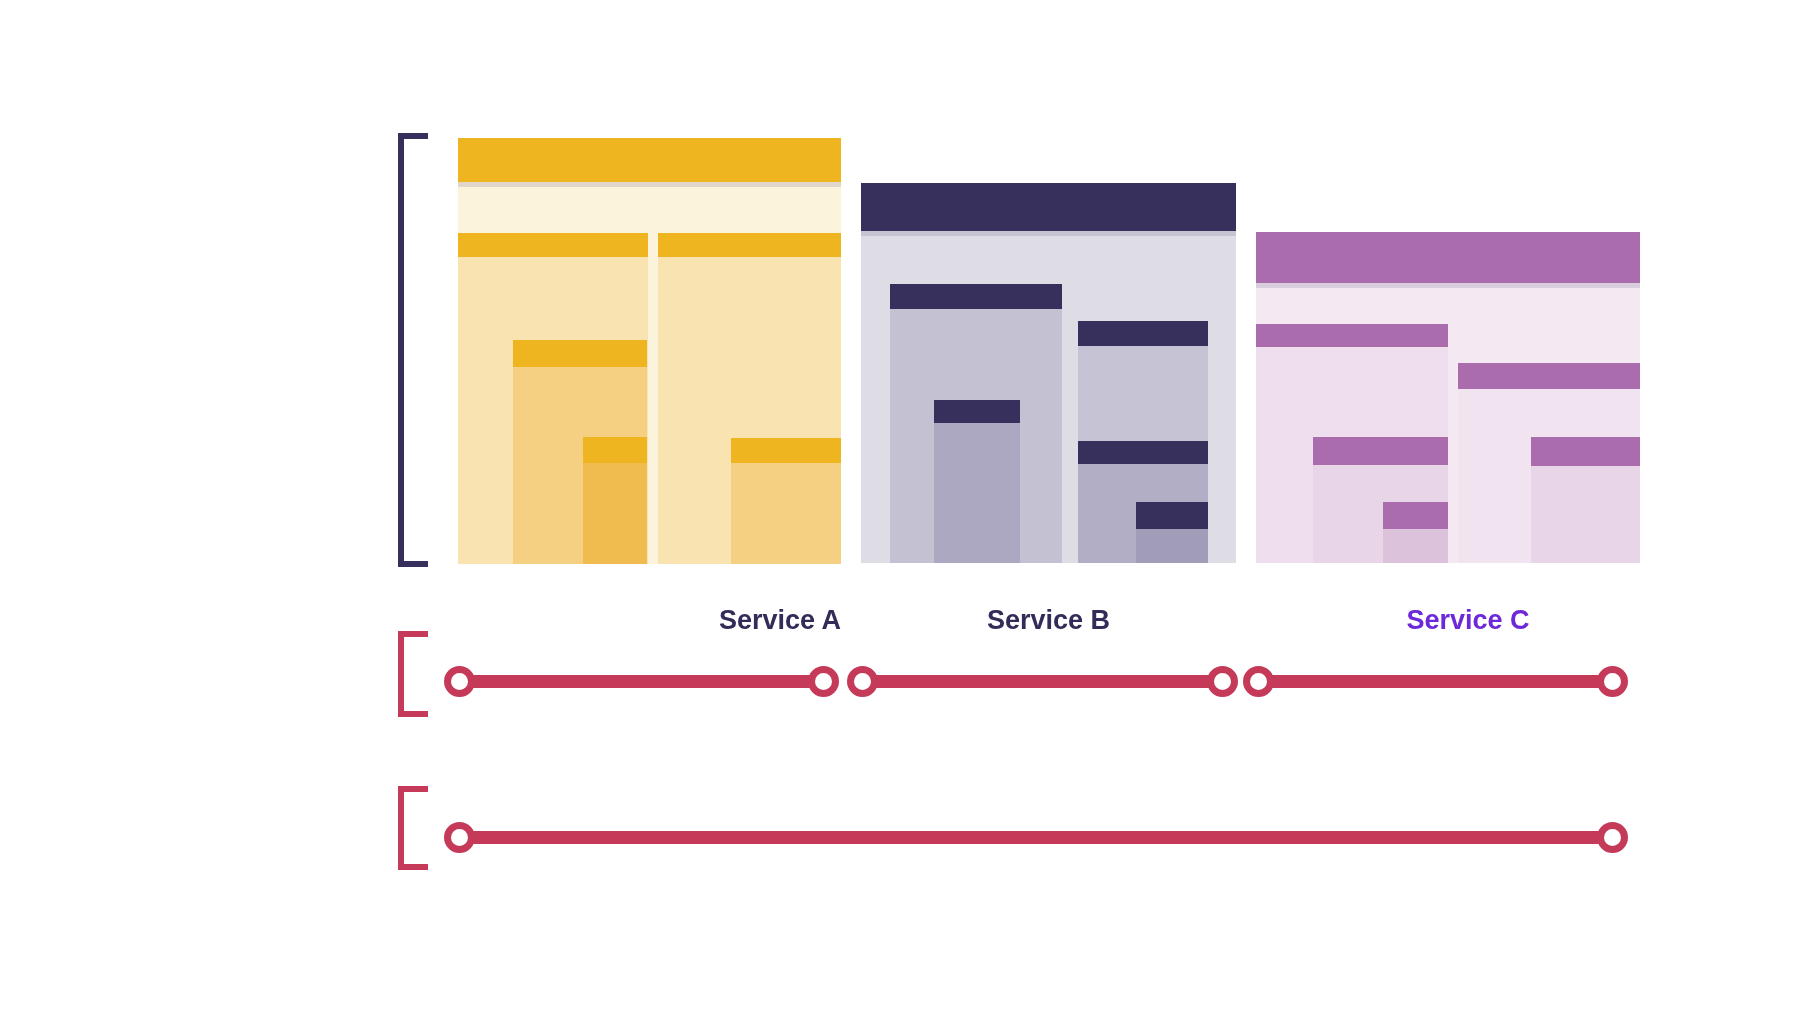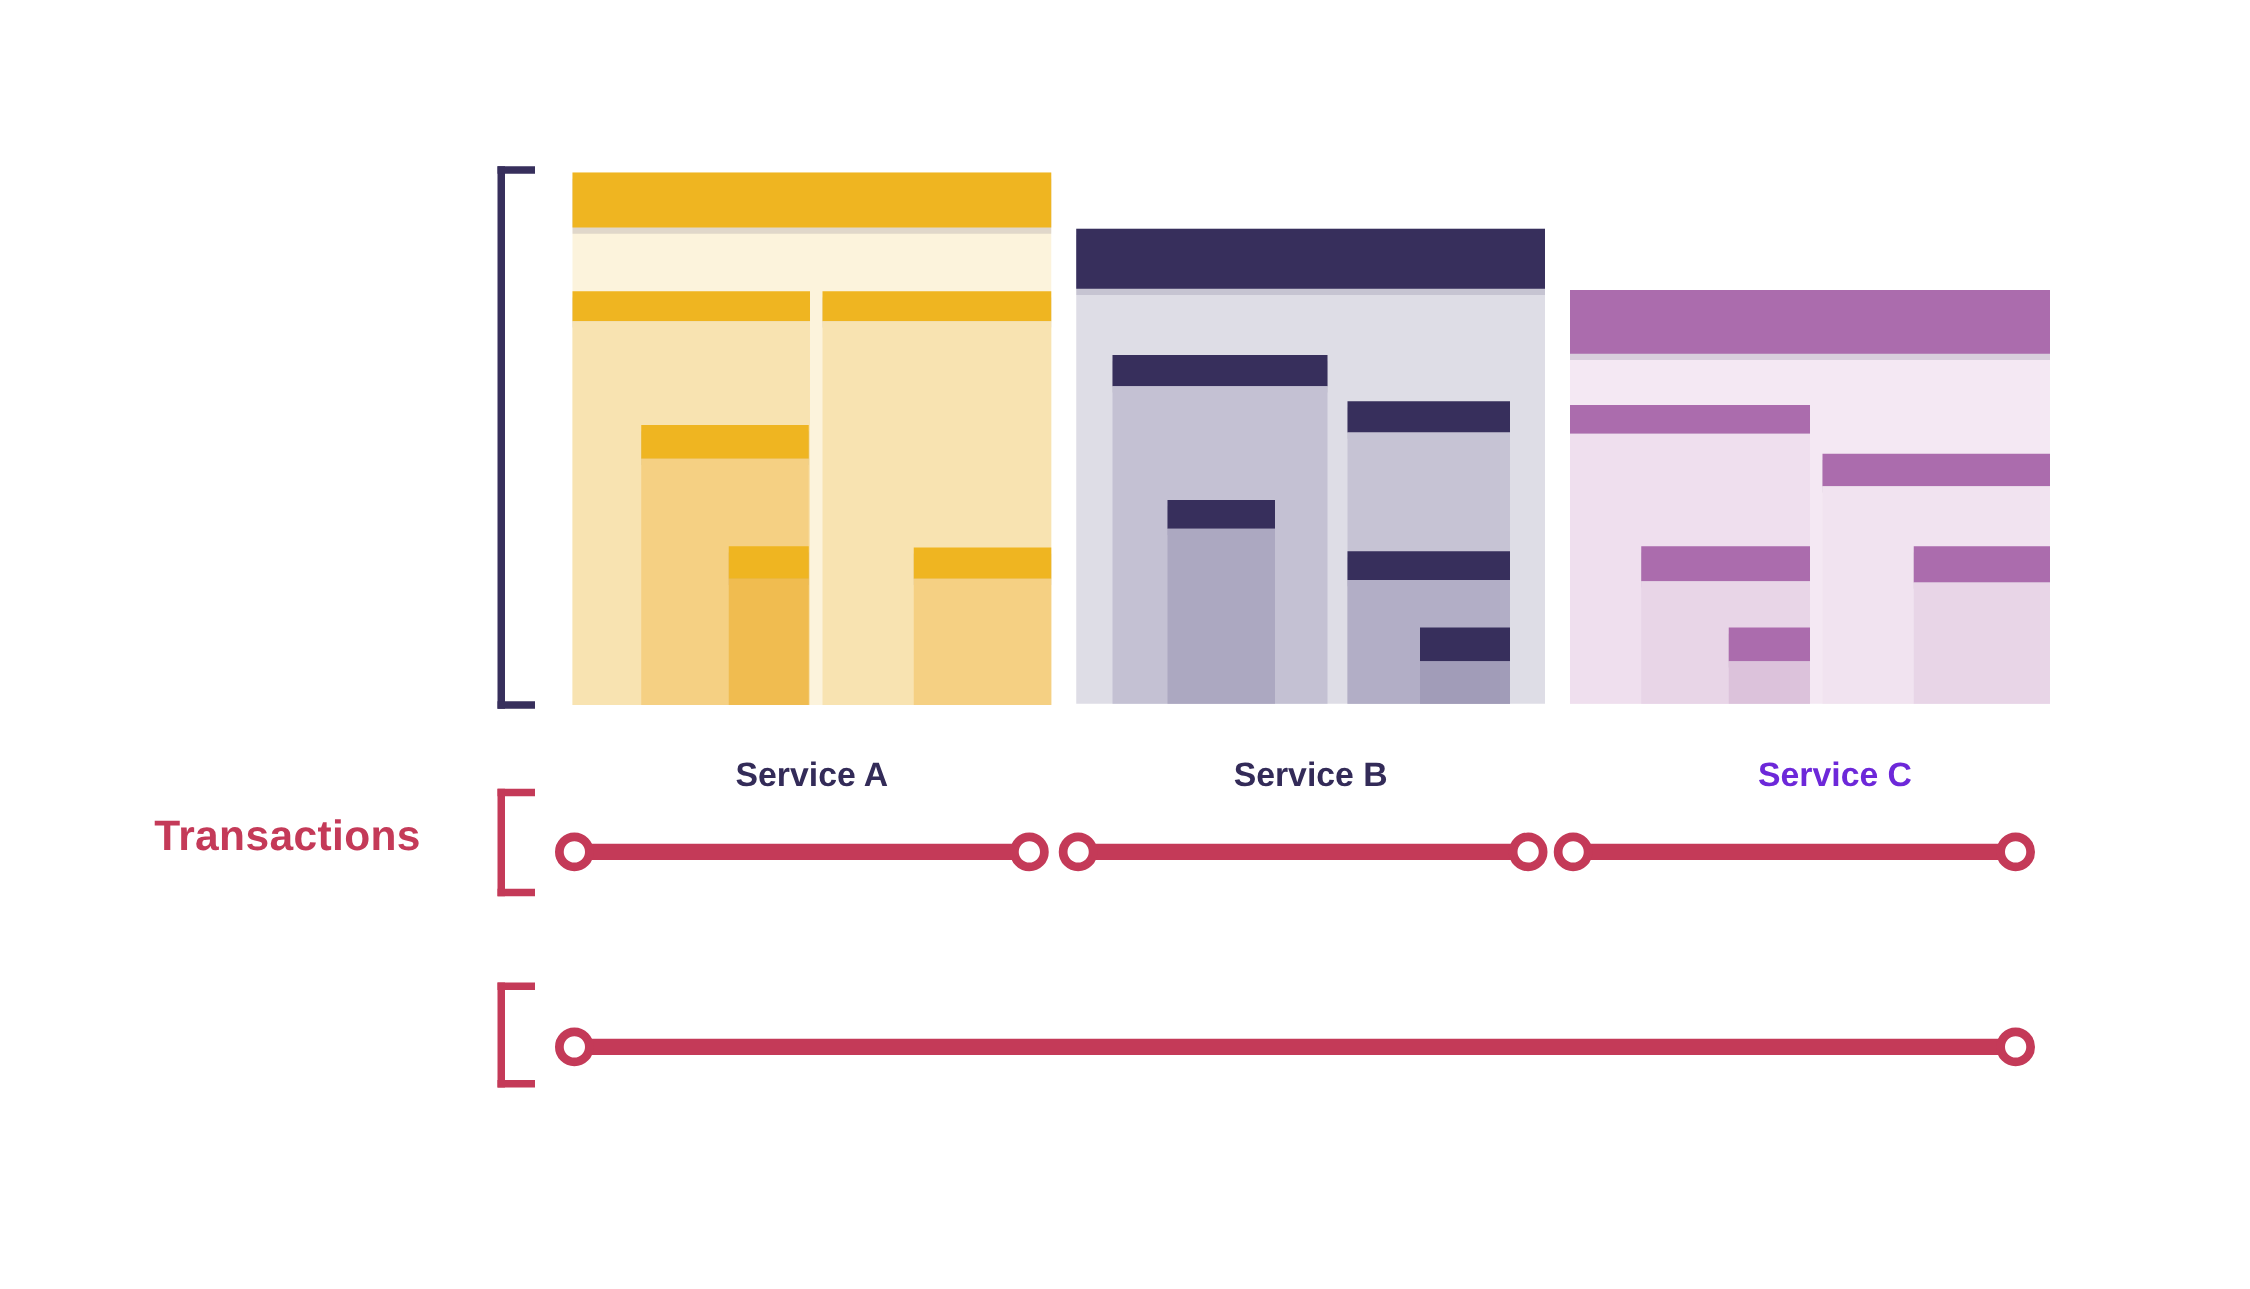--- a/index.html
+++ b/index.html
@@ -35,21 +35,20 @@
   .tl-line{position:absolute;}
   .tl-circle{
     position:absolute;width:31px;height:31px;border-radius:50%;
     background:#ffffff;box-sizing:border-box;
   }
 </style>
 </head>
 <body>
 
 <div class="stage">
-  <div class="big-label" style="left: 90px; top: 650px; width: 280px; color: rgb(196, 58, 88);">Transactions</div>
   <div id="canvas">
       <div class="svc" style="left: 458px; top: 138px; width: 383px; height: 426px; background: rgb(252, 243, 220);">
         <div class="bar" style="height: 44px; background: rgb(239, 181, 33);"></div>
         <div class="span-block" style="left: 0px; top: 95px; width: 190px; height: 331px;">
           <div class="bar" style="height: 24px; background: rgb(239, 181, 33);"></div>
           <div class="body" style="top: 24px; background: rgb(248, 227, 177);"></div>
         </div>
         <div class="span-block" style="left: 55px; top: 202px; width: 134px; height: 224px;">
           <div class="bar" style="height: 27px; background: rgb(239, 181, 33);"></div>
           <div class="body" style="top: 27px; background: rgb(245, 208, 131);"></div>
@@ -60,21 +59,21 @@
         </div>
         <div class="span-block" style="left: 200px; top: 95px; width: 183px; height: 331px;">
           <div class="bar" style="height: 24px; background: rgb(239, 181, 33);"></div>
           <div class="body" style="top: 24px; background: rgb(248, 227, 177);"></div>
         </div>
         <div class="span-block" style="left: 273px; top: 300px; width: 110px; height: 126px;">
           <div class="bar" style="height: 25px; background: rgb(239, 181, 33);"></div>
           <div class="body" style="top: 25px; background: rgb(245, 208, 131);"></div>
         </div>
       </div>
-      <div class="svc-label" style="left: 458px; top: 604px; width: 383px; color: rgb(51, 43, 88);">Service A</div>
+      <div class="svc-label" style="left: 458px; top: 604px; width: 383px; color: rgb(51, 43, 88); text-align: right;">Service A</div>
       <div class="svc" style="left: 861px; top: 183px; width: 375px; height: 380px; background: rgb(222, 221, 230);">
         <div class="bar" style="height: 48px; background: rgb(55, 47, 92);"></div>
         <div class="span-block" style="left: 29px; top: 101px; width: 172px; height: 279px;">
           <div class="bar" style="height: 25px; background: rgb(55, 47, 92);"></div>
           <div class="body" style="top: 25px; background: rgb(196, 193, 211);"></div>
         </div>
         <div class="span-block" style="left: 73px; top: 217px; width: 86px; height: 163px;">
           <div class="bar" style="height: 23px; background: rgb(55, 47, 92);"></div>
           <div class="body" style="top: 23px; background: rgb(172, 168, 193);"></div>
         </div>

